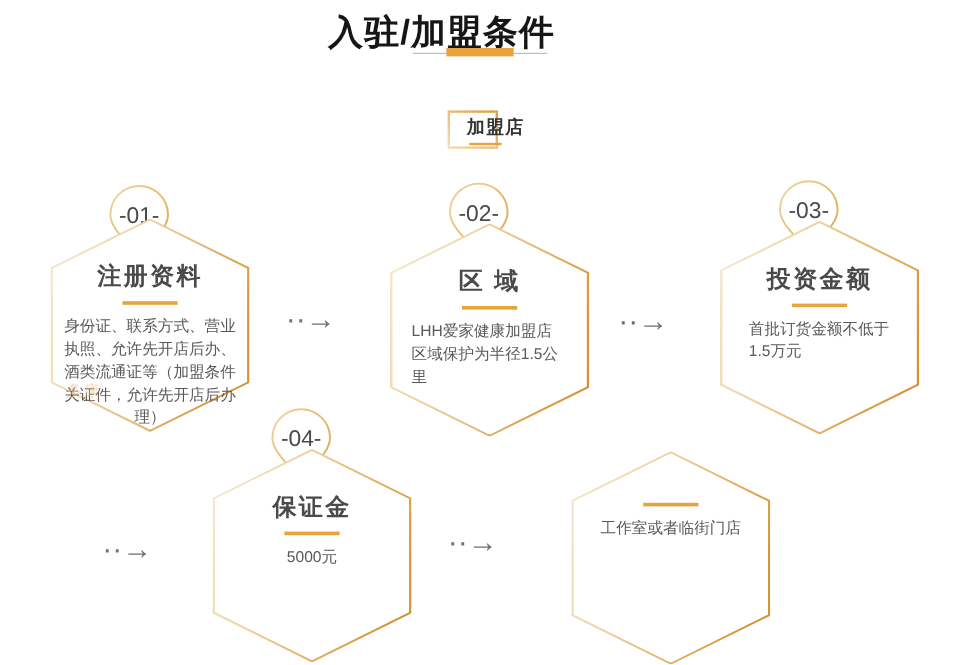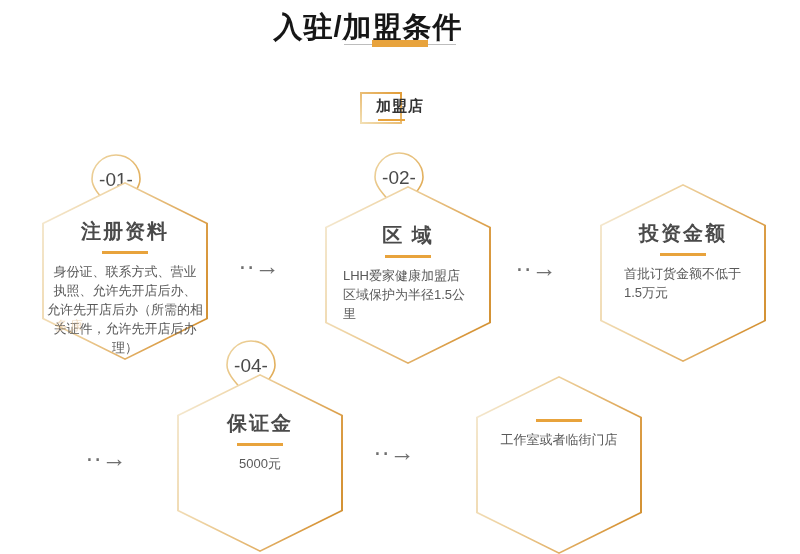--- a/index.html
+++ b/index.html
@@ -21,21 +21,21 @@
   }
   .title-divider { position: absolute; left: 344px; top: 40px; width: 112px; height: 8px; }
   .title-divider .line {
     position: absolute; left: 0; top: 4px; width: 112px; height: 1px; background: #bdbdbd;
   }
   .title-divider .accent {
     position: absolute; left: 28px; top: 0; width: 56px; height: 7px; background: #E8A33C;
   }
 
   
-  .badge { position: absolute; left: 356px; top: 88px; width: 86px; height: 42px; }
+  .badge { position: absolute; left: 369px; top: 88px; width: 86px; height: 42px; }
   .badge .frame {
     position: absolute; left: 4px; top: 4px; width: 42px; height: 32px;
     border: 2px solid;
     border-image: linear-gradient(to top right, #f2dfb4, #e19b36) 1;
   }
   .badge .label {
     position: absolute; left: 20px; top: 9px;
     font-size: 15px; font-weight: 700; color: #333;
     letter-spacing: 1px; white-space: nowrap;
   }
@@ -122,21 +122,21 @@
   </div>
   <div class="hex hex-1" style="left:42px; top:182px;">
     <div class="border-layer"></div>
     <div class="fill-layer"></div>
     <div class="content">
       <div class="step-title">注册资料</div>
       <div class="title-underline"></div>
       <div class="desc">
         <div>身份证、联系方式、营业</div>
         <div>执照、允许先开店后办、</div>
-        <div>允许先开店后办（所需的相</div>
+        <div>酒类流通证等（加盟条件</div>
         <div>关证件，允许先开店后办</div>
         <div>理）</div>
       </div>
     </div>
   </div>
 
   <div class="connector" style="left:229px; top:252px;">··→</div>
 
   <div class="pin" style="left:372px; top:150px;">
     <svg width="54" height="66" viewBox="0 0 54 66">
@@ -153,20 +153,26 @@
       <div class="desc align-left">
         <div>LHH爱家健康加盟店</div>
         <div>区域保护为半径1.5公</div>
         <div>里</div>
       </div>
     </div>
   </div>
 
   <div class="connector" style="left:506px; top:254px;">··→</div>
 
+  <div class="pin" style="left:647px; top:148px;">
+    <svg width="54" height="66" viewBox="0 0 54 66">
+      <path d="M27 64 C 21 52, 3 40, 3 27 a 24 24 0 1 1 48 0 C 51 40, 33 52, 27 64 Z" fill="#ffffff" stroke="url(#pinGrad)" stroke-width="1.6"></path>
+      <text x="27" y="34" text-anchor="middle">-03-</text>
+    </svg>
+  </div>
   <div class="hex hex-3" style="left:600px; top:184px;">
     <div class="border-layer"></div>
     <div class="fill-layer"></div>
     <div class="content">
       <div class="step-title">投资金额</div>
       <div class="title-underline"></div>
       <div class="desc align-left">
         <div>首批订货金额不低于</div>
         <div>1.5万元</div>
       </div>

